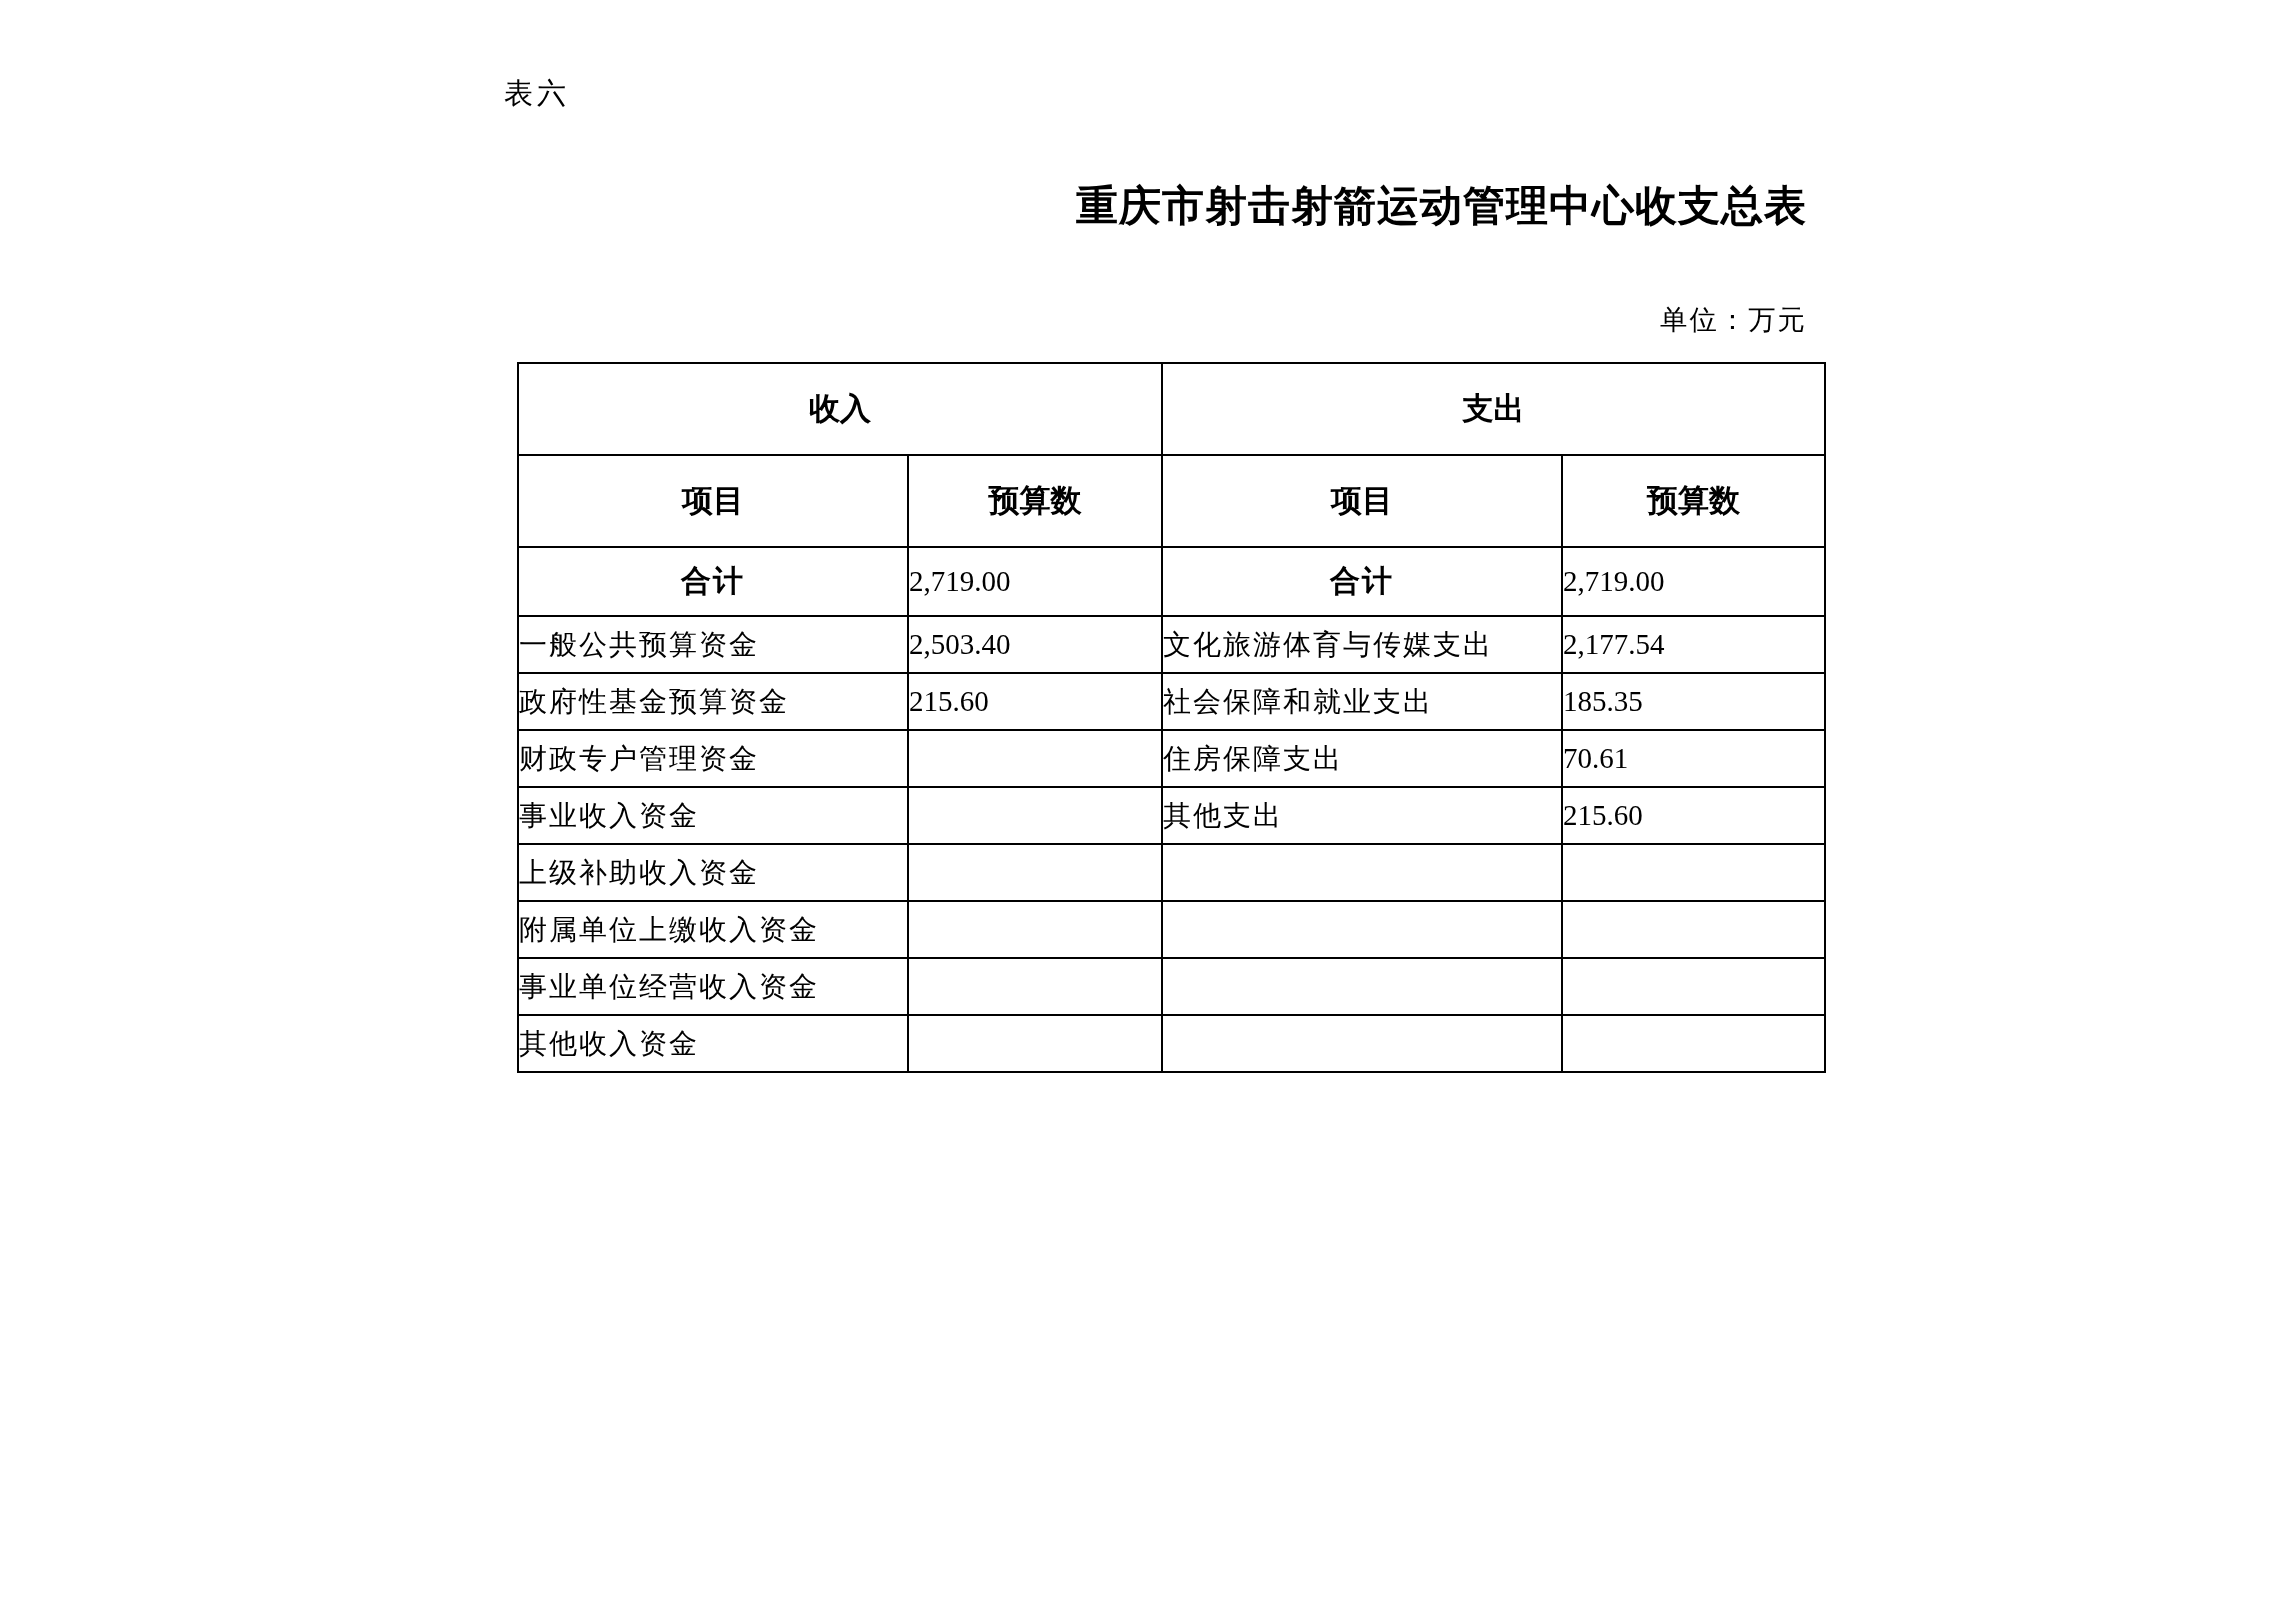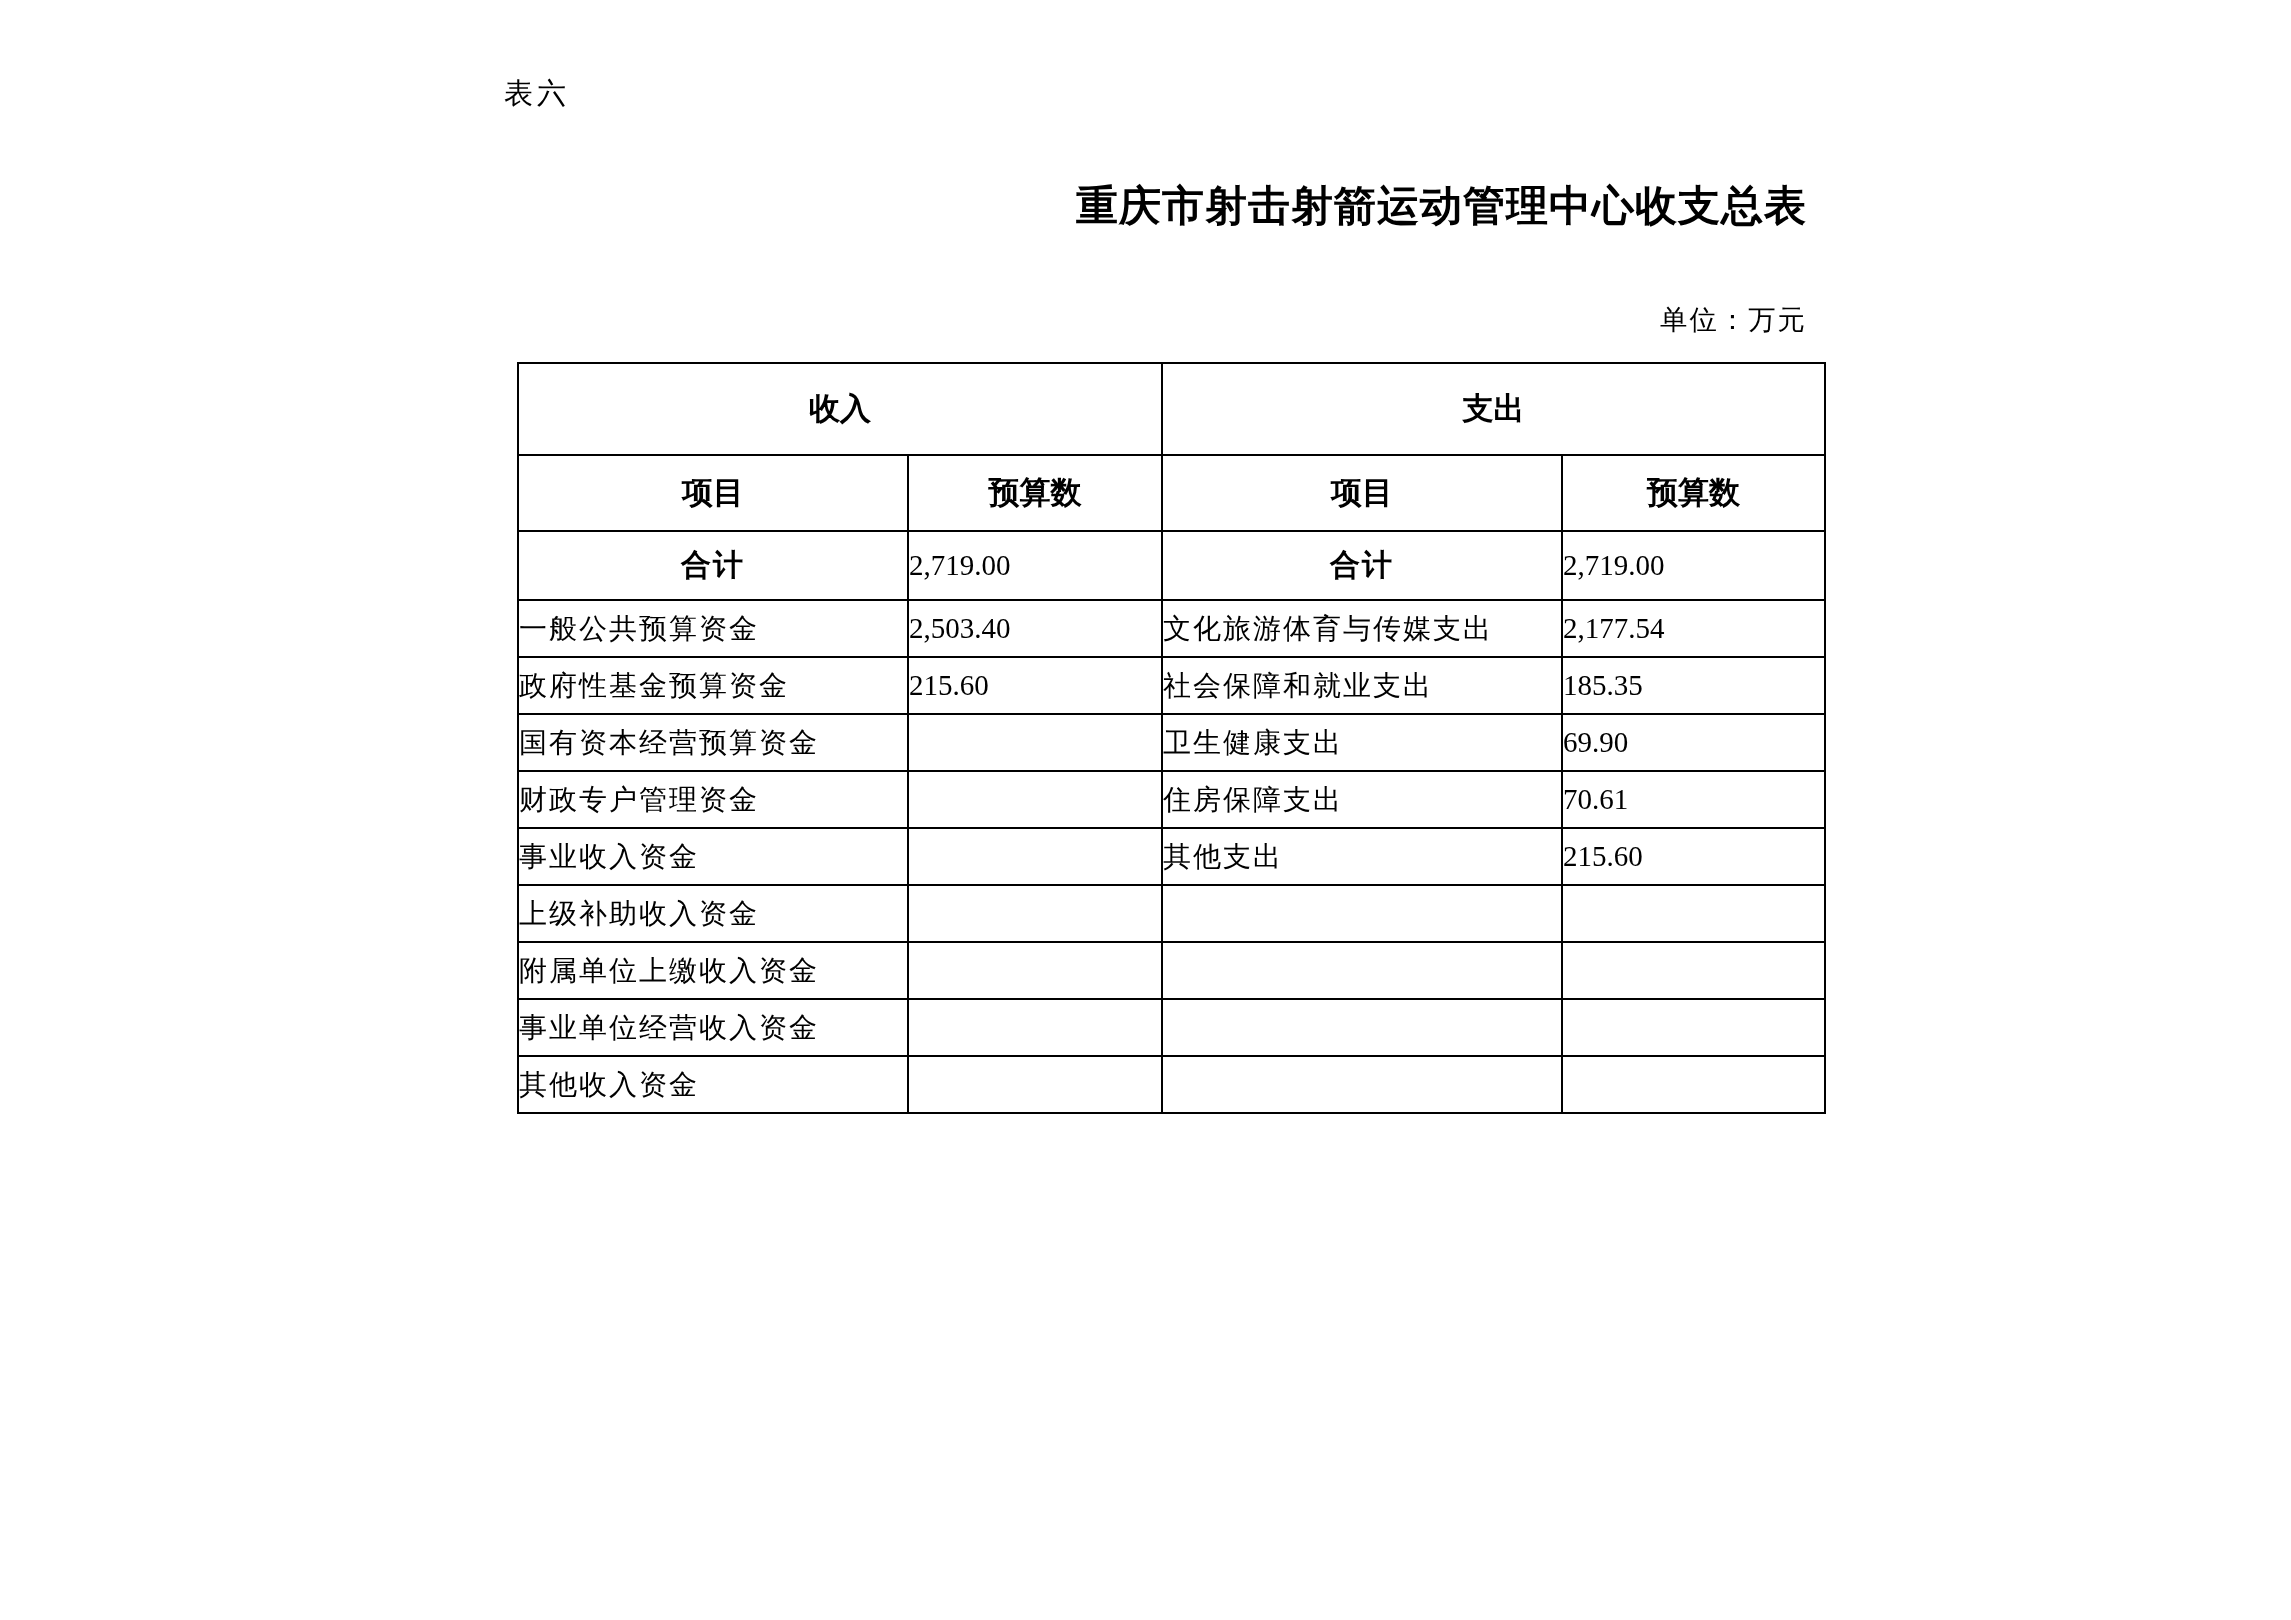--- a/index.html
+++ b/index.html
@@ -69,21 +69,21 @@
   }
   tr.group-row th {
     font-family: "Liberation Sans", "DejaVu Sans", sans-serif;
     font-size: 31px;
     font-weight: bold;
     text-align: center;
     vertical-align: middle;
   }
   
   tr.colhead-row {
-    height: 76px;
+    height: 92px;
   }
   tr.colhead-row th {
     font-family: "Liberation Sans", "DejaVu Sans", sans-serif;
     font-size: 31px;
     font-weight: bold;
     text-align: center;
     vertical-align: middle;
   }
   tr.total-row {
     height: 69px;
@@ -157,26 +157,20 @@
       <td class="num">2,177.54</td>
     </tr>
 
     <tr class="data-row">
       <td class="item">政府性基金预算资金</td>
       <td class="num">215.60</td>
       <td class="item">社会保障和就业支出</td>
       <td class="num">185.35</td>
     </tr>
 
-    <tr class="data-row">
-      <td class="item">国有资本经营预算资金</td>
-      <td class="num"></td>
-      <td class="item">卫生健康支出</td>
-      <td class="num">69.90</td>
-    </tr>
 
     <tr class="data-row">
       <td class="item">财政专户管理资金</td>
       <td class="num"></td>
       <td class="item">住房保障支出</td>
       <td class="num">70.61</td>
     </tr>
 
     <tr class="data-row">
       <td class="item">事业收入资金</td>

